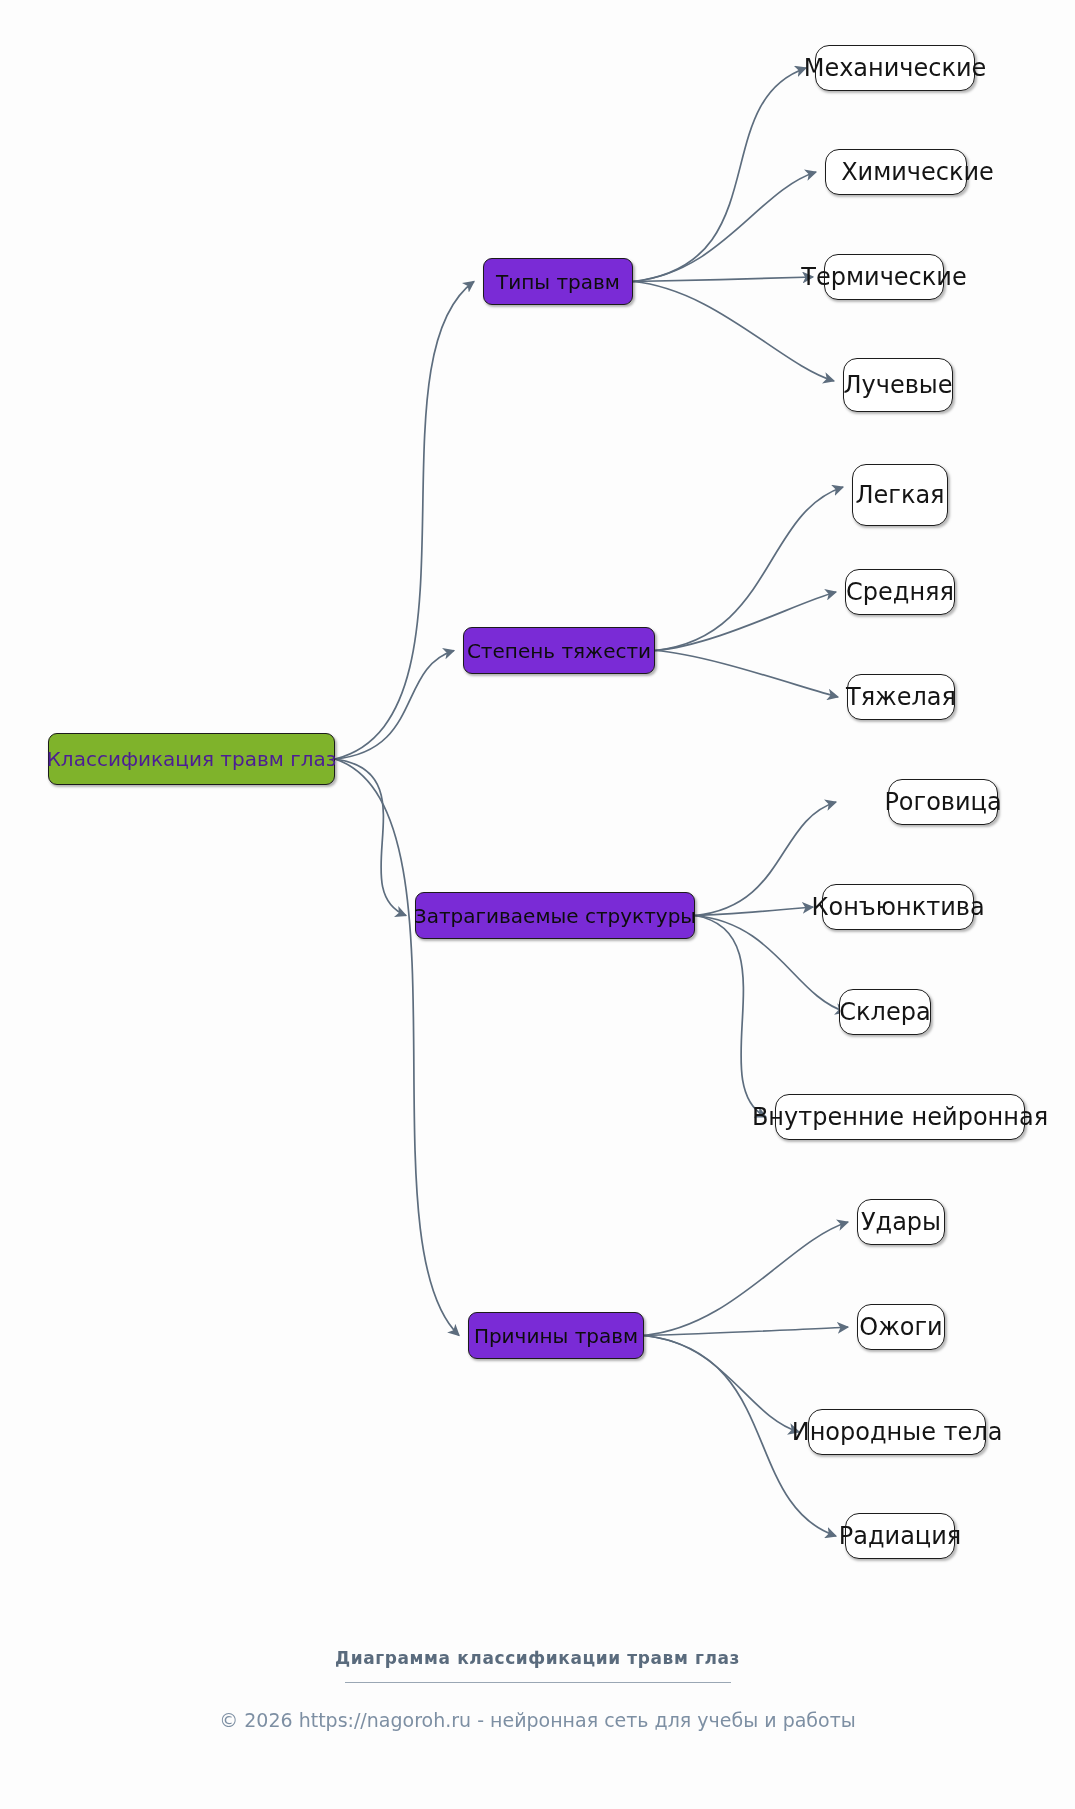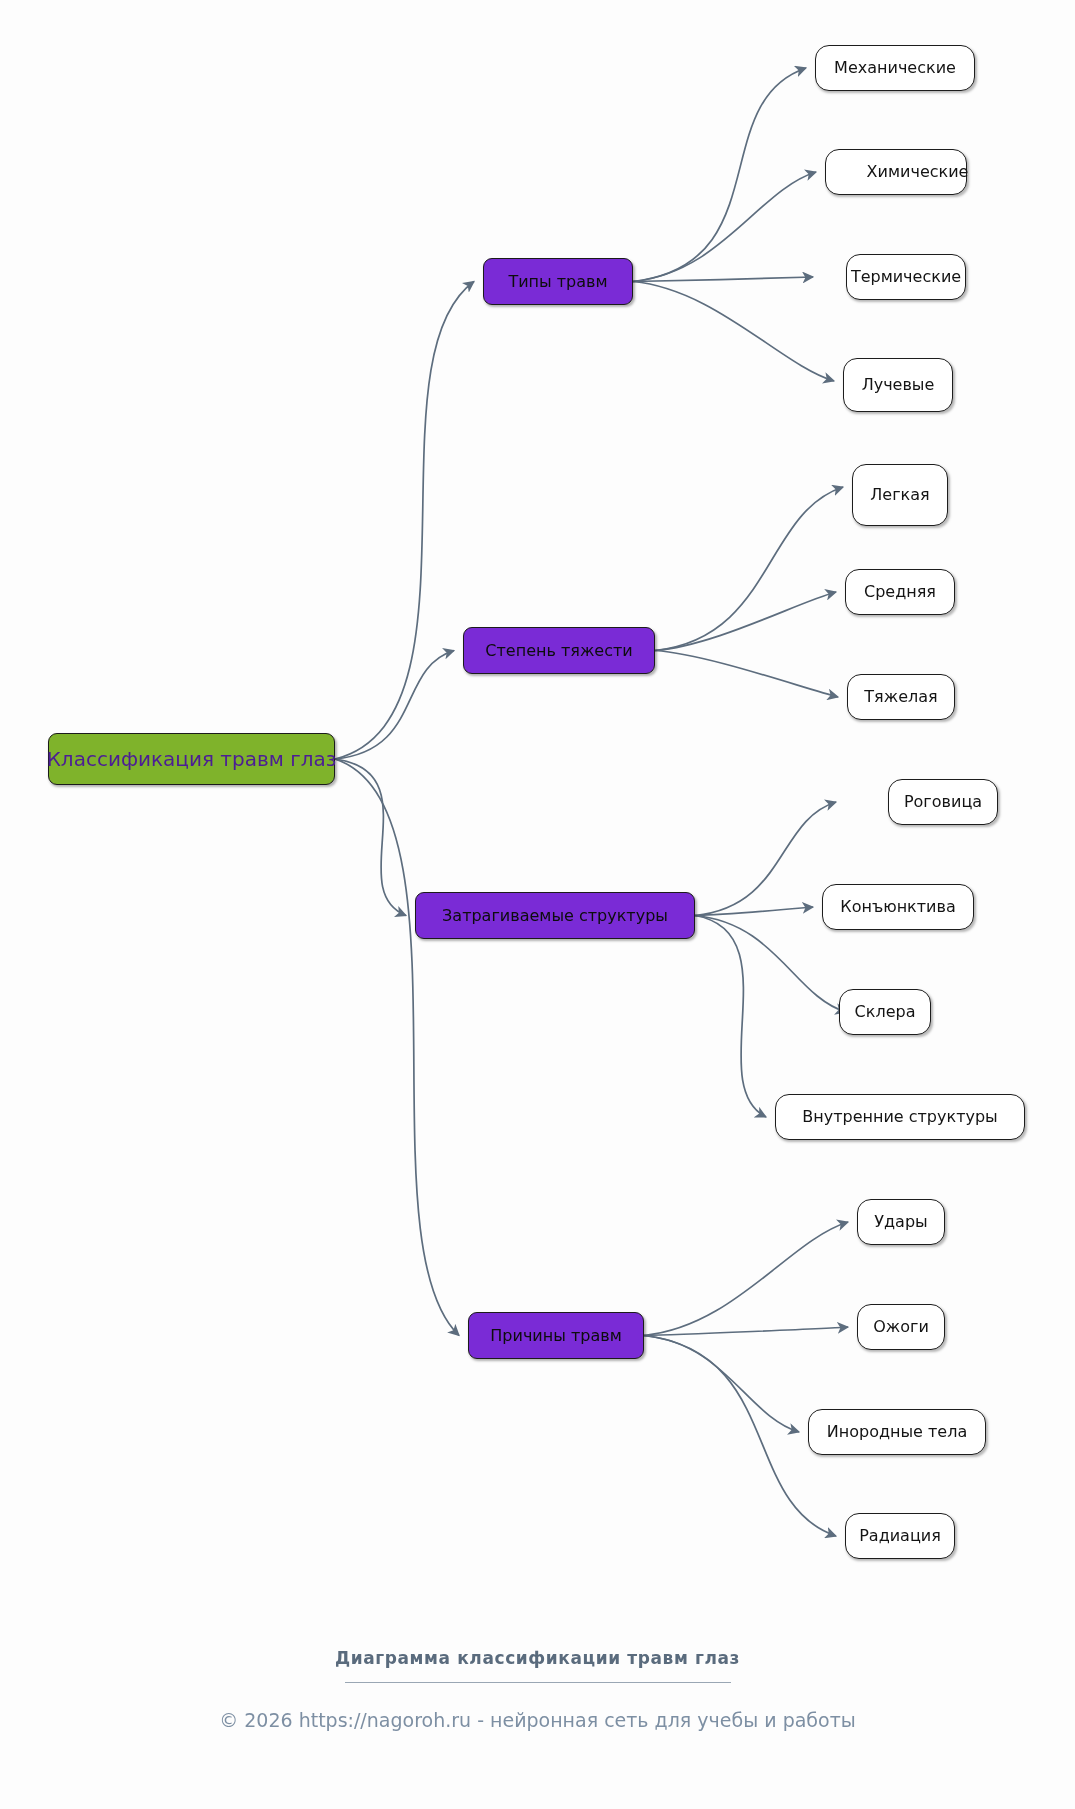--- a/index.html
+++ b/index.html
@@ -41,29 +41,29 @@
     border-radius: 9px;
     color: #4c1d95;
     font-size: 20px;
     box-shadow: 1.5px 2px 2.5px rgba(0,0,0,0.30);
   }
   .node-branch {
     background: #7a2bd6;
     border: 1.6px solid #1b1b1b;
     border-radius: 9px;
     color: #0d0d0d;
-    font-size: 16px;
+    font-size: 20px;
     box-shadow: 1.5px 2px 2.5px rgba(0,0,0,0.30);
   }
   .node-leaf {
     background: #ffffff;
     border: 1.6px solid #1d1d1d;
     border-radius: 14px;
     color: #141414;
-    font-size: 16px;
+    font-size: 24px;
     box-shadow: 1.5px 2px 2.5px rgba(0,0,0,0.28);
   }
   #caption-block {
     position: absolute;
     left: 0;
     top: 1648px;
     width: 1075px;
     text-align: center;
   }
   #caption-title {
@@ -126,21 +126,21 @@
 
   <div class="node node-branch" style="left:483px; top:258px; width:150px; height:47px;">
     <span>Типы травм</span>
   </div>
   <div class="node node-leaf" style="left:815px; top:45px; width:160px; height:46px;">
     <span>Механические</span>
   </div>
   <div class="node node-leaf" style="left:825px; top:149px; width:142px; height:46px;padding-left:43px;">
     <span>Химические</span>
   </div>
-  <div class="node node-leaf" style="left:846px; top:254px; width:120px; height:46px;">
+  <div class="node node-leaf" style="left:824px; top:254px; width:120px; height:46px;">
     <span>Термические</span>
   </div>
   <div class="node node-leaf" style="left:843px; top:358px; width:110px; height:54px;">
     <span>Лучевые</span>
   </div>
 
   <div class="node node-branch" style="left:463px; top:627px; width:192px; height:47px;">
     <span>Степень тяжести</span>
   </div>
   <div class="node node-leaf" style="left:852px; top:464px; width:96px; height:62px;">
@@ -159,21 +159,21 @@
   <div class="node node-leaf" style="left:888px; top:779px; width:110px; height:46px;">
     <span>Роговица</span>
   </div>
   <div class="node node-leaf" style="left:822px; top:884px; width:152px; height:46px;">
     <span>Конъюнктива</span>
   </div>
   <div class="node node-leaf" style="left:839px; top:989px; width:92px; height:46px;">
     <span>Склера</span>
   </div>
   <div class="node node-leaf" style="left:775px; top:1094px; width:250px; height:46px;">
-    <span>Внутренние структуры</span>
+    <span>Внутренние нейронная</span>
   </div>
 
   <div class="node node-branch" style="left:468px; top:1312px; width:176px; height:47px;">
     <span>Причины травм</span>
   </div>
   <div class="node node-leaf" style="left:857px; top:1199px; width:88px; height:46px;">
     <span>Удары</span>
   </div>
   <div class="node node-leaf" style="left:857px; top:1304px; width:88px; height:46px;">
     <span>Ожоги</span>

